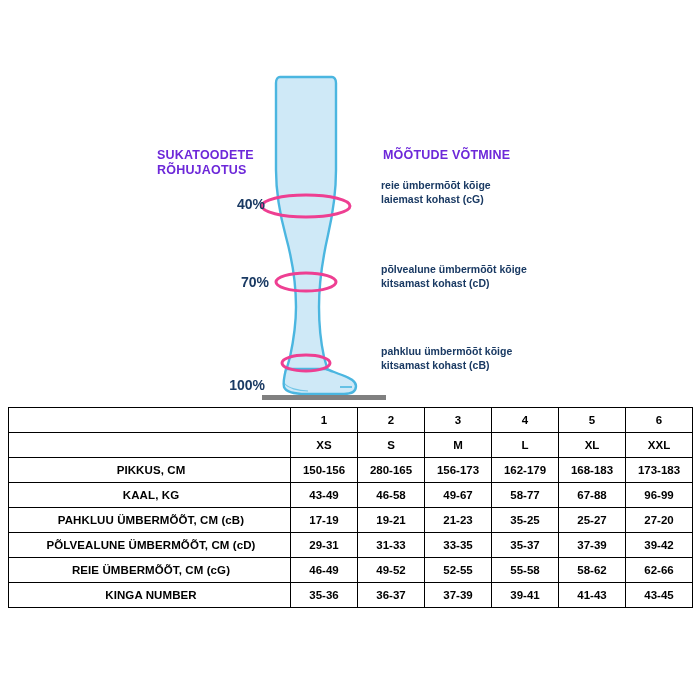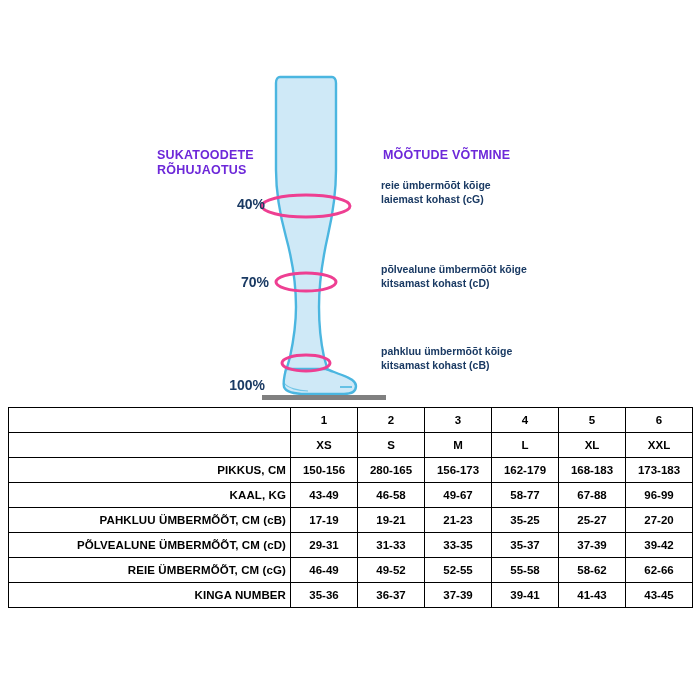--- a/index.html
+++ b/index.html
@@ -95,21 +95,21 @@
   }
   table.size-table td, table.size-table th {
     border: 1px solid #000000;
     height: 24px;
     padding: 0 4px;
     text-align: center;
     font-weight: bold;
     color: #000000;
   }
   table.size-table td.rowlabel {
-    text-align: right;
+    text-align: center;
     padding-left: 7px;
     font-size: 11.5px;
     letter-spacing: 0.1px;
   }
   .col-label { width: 282px; }
   .col-size { width: 67px; }
 </style>
 </head>
 <body>
 

